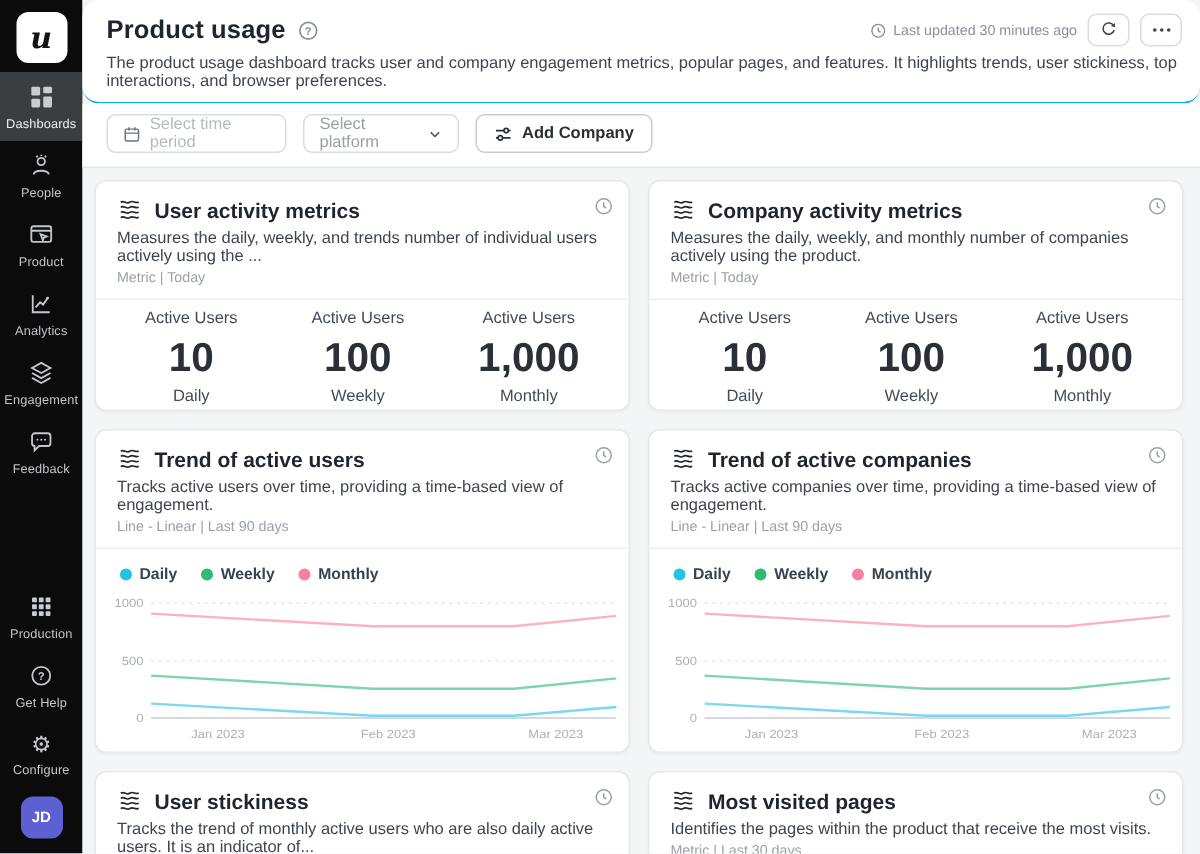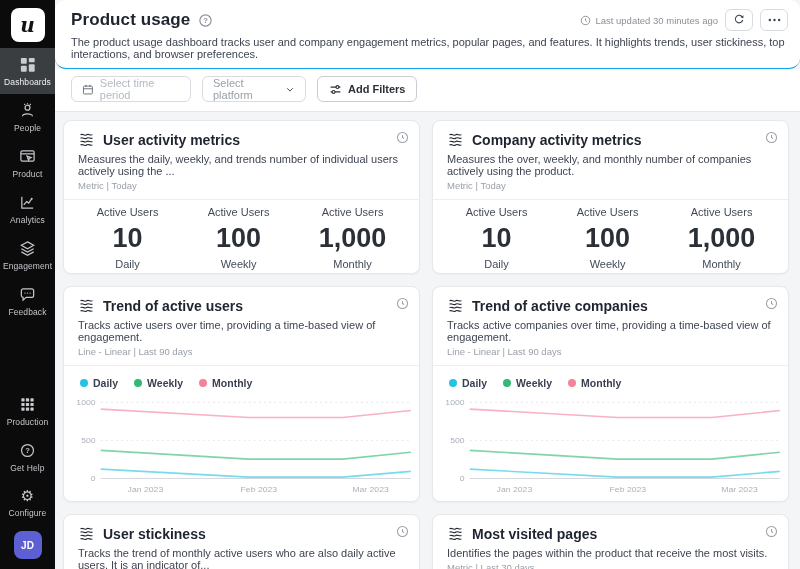--- a/index.html
+++ b/index.html
@@ -214,21 +214,21 @@
         <svg width="11" height="11" viewBox="0 0 16 16">
           <polyline points="3.5,6 8,10.5 12.5,6" fill="none" stroke="#4a5160" stroke-width="1.6"></polyline>
         </svg>
       </div>
       <div class="f-btn">
         <svg width="13" height="13" viewBox="0 0 16 16">
           <path d="M2 5 h12 M2 11 h12" stroke="#2b3038" stroke-width="1.4"></path>
           <circle cx="10.4" cy="5" r="1.8" fill="#fff" stroke="#2b3038" stroke-width="1.4"></circle>
           <circle cx="5.6" cy="11" r="1.8" fill="#fff" stroke="#2b3038" stroke-width="1.4"></circle>
         </svg>
-        <span>Add Filters</span>
+        <span>Add Company</span>
       </div>
     </div>
 
     <div class="content">
 
       <div class="card">
         <div class="card-head">
           <div class="ch-title-row">
             <svg width="17" height="17" viewBox="0 0 20 20">
               <g fill="none" stroke="#1f2430" stroke-width="1.3">
@@ -272,21 +272,21 @@
             <svg width="17" height="17" viewBox="0 0 20 20">
               <g fill="none" stroke="#1f2430" stroke-width="1.3">
                 <path d="M3 4.5 c2.5 -2 4.5 2 7 0 c2.5 -2 4.5 1.5 7 -.2"></path>
                 <path d="M3 8.5 c2.5 -2 4.5 2 7 0 c2.5 -2 4.5 1.5 7 -.2"></path>
                 <path d="M3 12.5 c2.5 -2 4.5 2 7 0 c2.5 -2 4.5 1.5 7 -.2"></path>
                 <path d="M3 16.5 c2.5 -2 4.5 2 7 0 c2.5 -2 4.5 1.5 7 -.2"></path>
               </g>
             </svg>
             <span class="card-title">Company activity metrics</span>
           </div>
-          <div class="card-desc">Measures the over, weekly, and monthly number of companies actively using the product.</div>
+          <div class="card-desc">Measures the daily, weekly, and monthly number of companies actively using the product.</div>
           <div class="card-meta">Metric | Today</div>
           <svg class="card-clock" width="13" height="13" viewBox="0 0 14 14">
             <circle cx="7" cy="7" r="5.4" fill="none" stroke="#9aa0a9" stroke-width="1.1"></circle>
             <path d="M7 4.2 V7 L8.7 8.3" fill="none" stroke="#9aa0a9" stroke-width="1.1"></path>
           </svg>
         </div>
         <div class="metrics-row">
           <div class="metric">
             <div class="m-label">Active Users</div>
             <div class="m-value">10</div>

